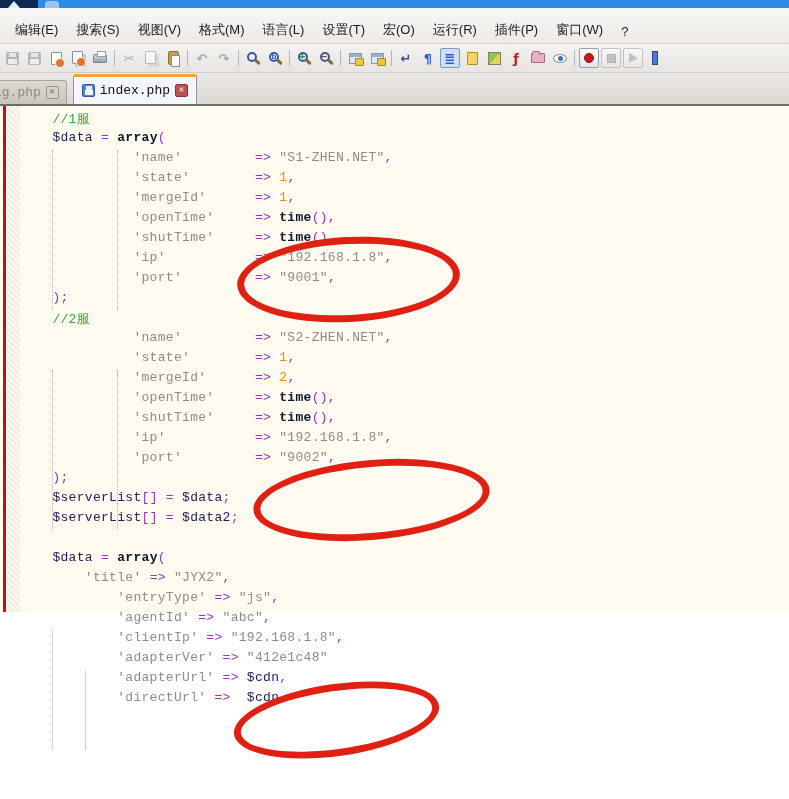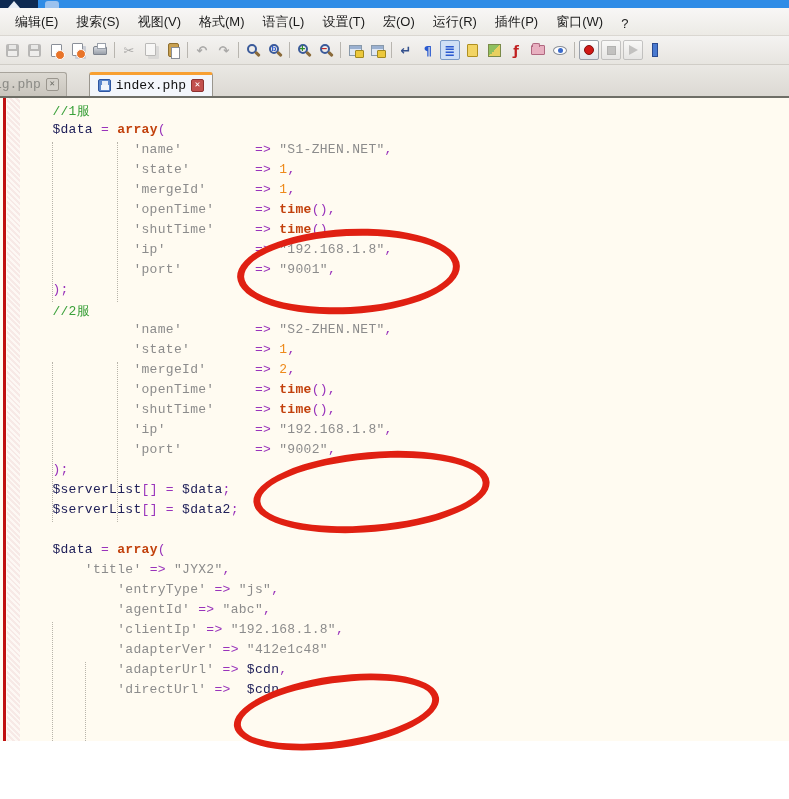--- a/index.html
+++ b/index.html
@@ -13,21 +13,21 @@
             border-left:6px solid transparent; border-right:6px solid transparent;
             border-bottom:7px solid #e8eef6; }
   .ts-tab { position:absolute; left:45px; top:1px; width:14px; height:7px; background:#9cc2ee; border-radius:3px 3px 0 0; }
 
   
   #titlebar { height:28px; background:linear-gradient(#53bb53,#2fa338 45%,#299730 85%,#37a53c);
               color:#fff; font-size:13px; display:flex; align-items:center; padding-left:2px;
               text-shadow:0 1px 2px rgba(0,60,0,.55); border-bottom:1px solid #1e7d28; }
 
   
-  #menubar { height:28px; background:linear-gradient(#f8f7f6,#eceae5); display:flex; align-items:flex-end;
+  #menubar { height:36px; background:linear-gradient(#f8f7f6,#eceae5); display:flex; align-items:flex-end;
              font-size:13px; color:#1a1a1a; padding-left:6px; border-bottom:1px solid #dad7d1; }
   .menu-item { padding:4px 9px; cursor:default; }
 
   
   #toolbar { height:29px; background:linear-gradient(#f4f3f1,#e7e5e0); display:flex; align-items:center;
              padding-left:1px; border-bottom:1px solid #d0cdc7; }
   .tbi { width:20px; height:20px; margin:0 1px; display:flex; align-items:center; justify-content:center;
          position:relative; border-radius:2px; flex:0 0 auto; }
   .tbi.disabled { filter:grayscale(1); opacity:.55; }
   .tbi.active { background:#cfe0f5; border:1px solid #7a9ac5; }
@@ -68,46 +68,46 @@
   .i-square { width:9px; height:9px; background:#9aa0aa; border:1px solid #7d838d; }
   .i-playh { width:0; height:0; border-left:9px solid #9aa0aa; border-top:5px solid transparent; border-bottom:5px solid transparent; }
   .i-sliver { width:6px; height:14px; background:#4a7ad0; border:1px solid #2a4a90; }
 
   
   #tabbar { height:31px; background:linear-gradient(#eae8e4,#dcd9d3); display:flex; align-items:flex-end; position:relative; }
   .tab { display:flex; align-items:center; gap:5px; font-size:13px; cursor:default; }
   .tab.inactive { margin-left:-14px; height:24px; padding:0 7px; background:linear-gradient(#dcd9d2,#c9c5bd);
                   border:1px solid #a8a49c; border-bottom:none; border-radius:3px 3px 0 0; color:#8a8a85;
                   font-family:"Liberation Mono","DejaVu Sans Mono",monospace; }
-  .tab.activetab { height:24px; padding:0 8px; background:#f3f6fb; border:1px solid #9a968e; border-bottom:none;
+  .tab.activetab { height:30px; padding:0 8px; background:#f3f6fb; border:1px solid #9a968e; border-bottom:none;
                    border-top:3px solid #f8a032; border-radius:3px 3px 0 0; color:#111;
-                   font-family:"Liberation Mono","DejaVu Sans Mono",monospace; margin-left:22px; }
+                   font-family:"Liberation Mono","DejaVu Sans Mono",monospace; margin-left:6px; }
   .tab-x { width:13px; height:13px; border:1px solid #9a968e; background:#d4d1ca; color:#6e6e68; font-size:9px;
            line-height:11px; text-align:center; border-radius:2px; cursor:pointer; }
   .activetab .tab-x { background:#c2504e; border-color:#8e3230; color:#fff; }
   .tab-floppy { width:13px; height:13px; background:#5b86cc; border:1px solid #2d55a0; border-radius:2px; position:relative; }
   .tab-floppy::before { content:""; position:absolute; left:3px; top:1px; width:6px; height:4px; background:#e8eef8; }
   .tab-floppy::after { content:""; position:absolute; left:2px; bottom:1px; width:8px; height:5px; background:#f2f5fb; }
   #tabbar-underline { height:2px; background:#6e6e66; }
 
   
-  #editor { position:relative; height:643px; background:#fffbf1; }
+  #editor { position:relative; height:506px; background:#fffbf1; }
   #red-left-line { position:absolute; left:3px; top:0; width:3px; height:100%; background:#c01010; z-index:6; }
   #margin-strip { position:absolute; left:7px; top:0; width:13px; height:100%;
                   background:repeating-linear-gradient(45deg,#f7e9e6 0 2px,#fdf8f4 2px 4px); }
   .iguide { position:absolute; width:0; border-left:1px dotted #b8b4aa; z-index:1; }
 
   .code { position:absolute; left:0; top:0; width:100%; padding:4px 0 0 20px;
           font-family:"Liberation Mono","DejaVu Sans Mono",monospace; font-size:13px; letter-spacing:.3px;
           z-index:2; }
   .line { height:20px; white-space:pre; }
   .sg-w { color:#21215a; }
   .sg-v { color:#21215a; }
   .sg-c { color:#3aa03a; }
-  .sg-k { color:#c2410c; font-weight:bold;margin-top:40px; }
+  .sg-k { color:#0f172a; font-weight:bold;margin-top:40px; }
   .sg-s { color:#8c8c8c; }
   .sg-n { color:#ee8a1a; }
   .sg-o { color:#9933bb; }
 
   .circ { position:absolute; border:7px solid #e02012; border-radius:50%; z-index:5; }
   .c1 { left:237px; top:131px; width:223px; height:85px; transform:rotate(-3deg); }
   .c2 { left:253px; top:354px; width:237px; height:80px; transform:rotate(-5deg); }
   .c3 { left:233px; top:578px; width:207px; height:72px; transform:rotate(-8deg); }
 </style>
 </head>

